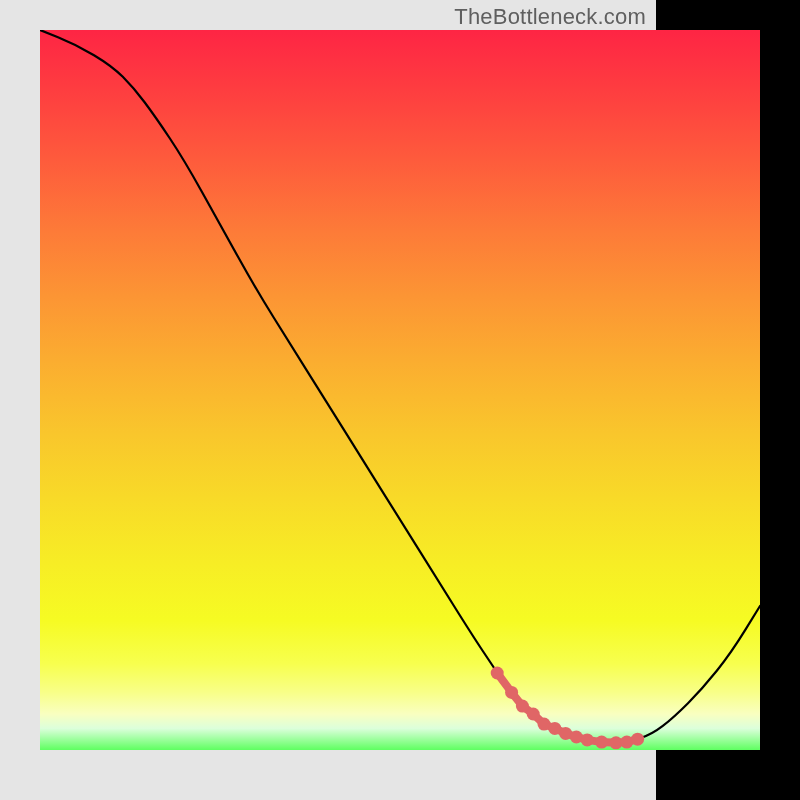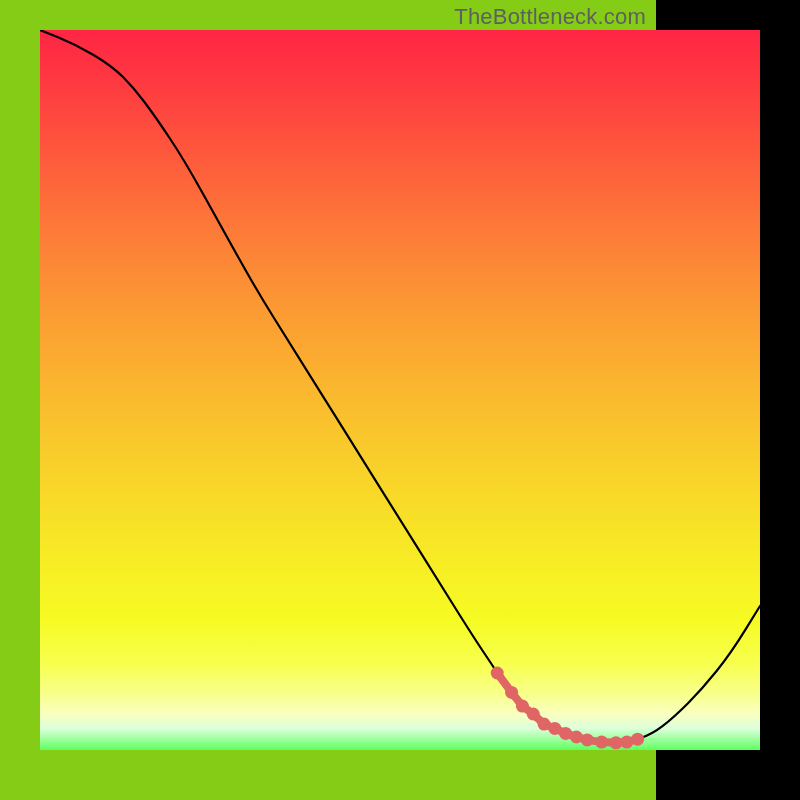--- a/index.html
+++ b/index.html
@@ -7,21 +7,21 @@
     padding: 0;
     width: 800px;
     height: 800px;
     background: #000000;
     overflow: hidden;
   }
   .container {
     position: relative;
     width: 656px;
     height: 800px;
-    background: #84cc16;
+    background: #e5e5e5;
   }
   .watermark {
     position: absolute;
     top: 4px;
     right: 10px;
     font-family: Arial, Helvetica, sans-serif;
     font-size: 22px;
     font-weight: 500;
     color: #5f5f5f;
     letter-spacing: 0.2px;

